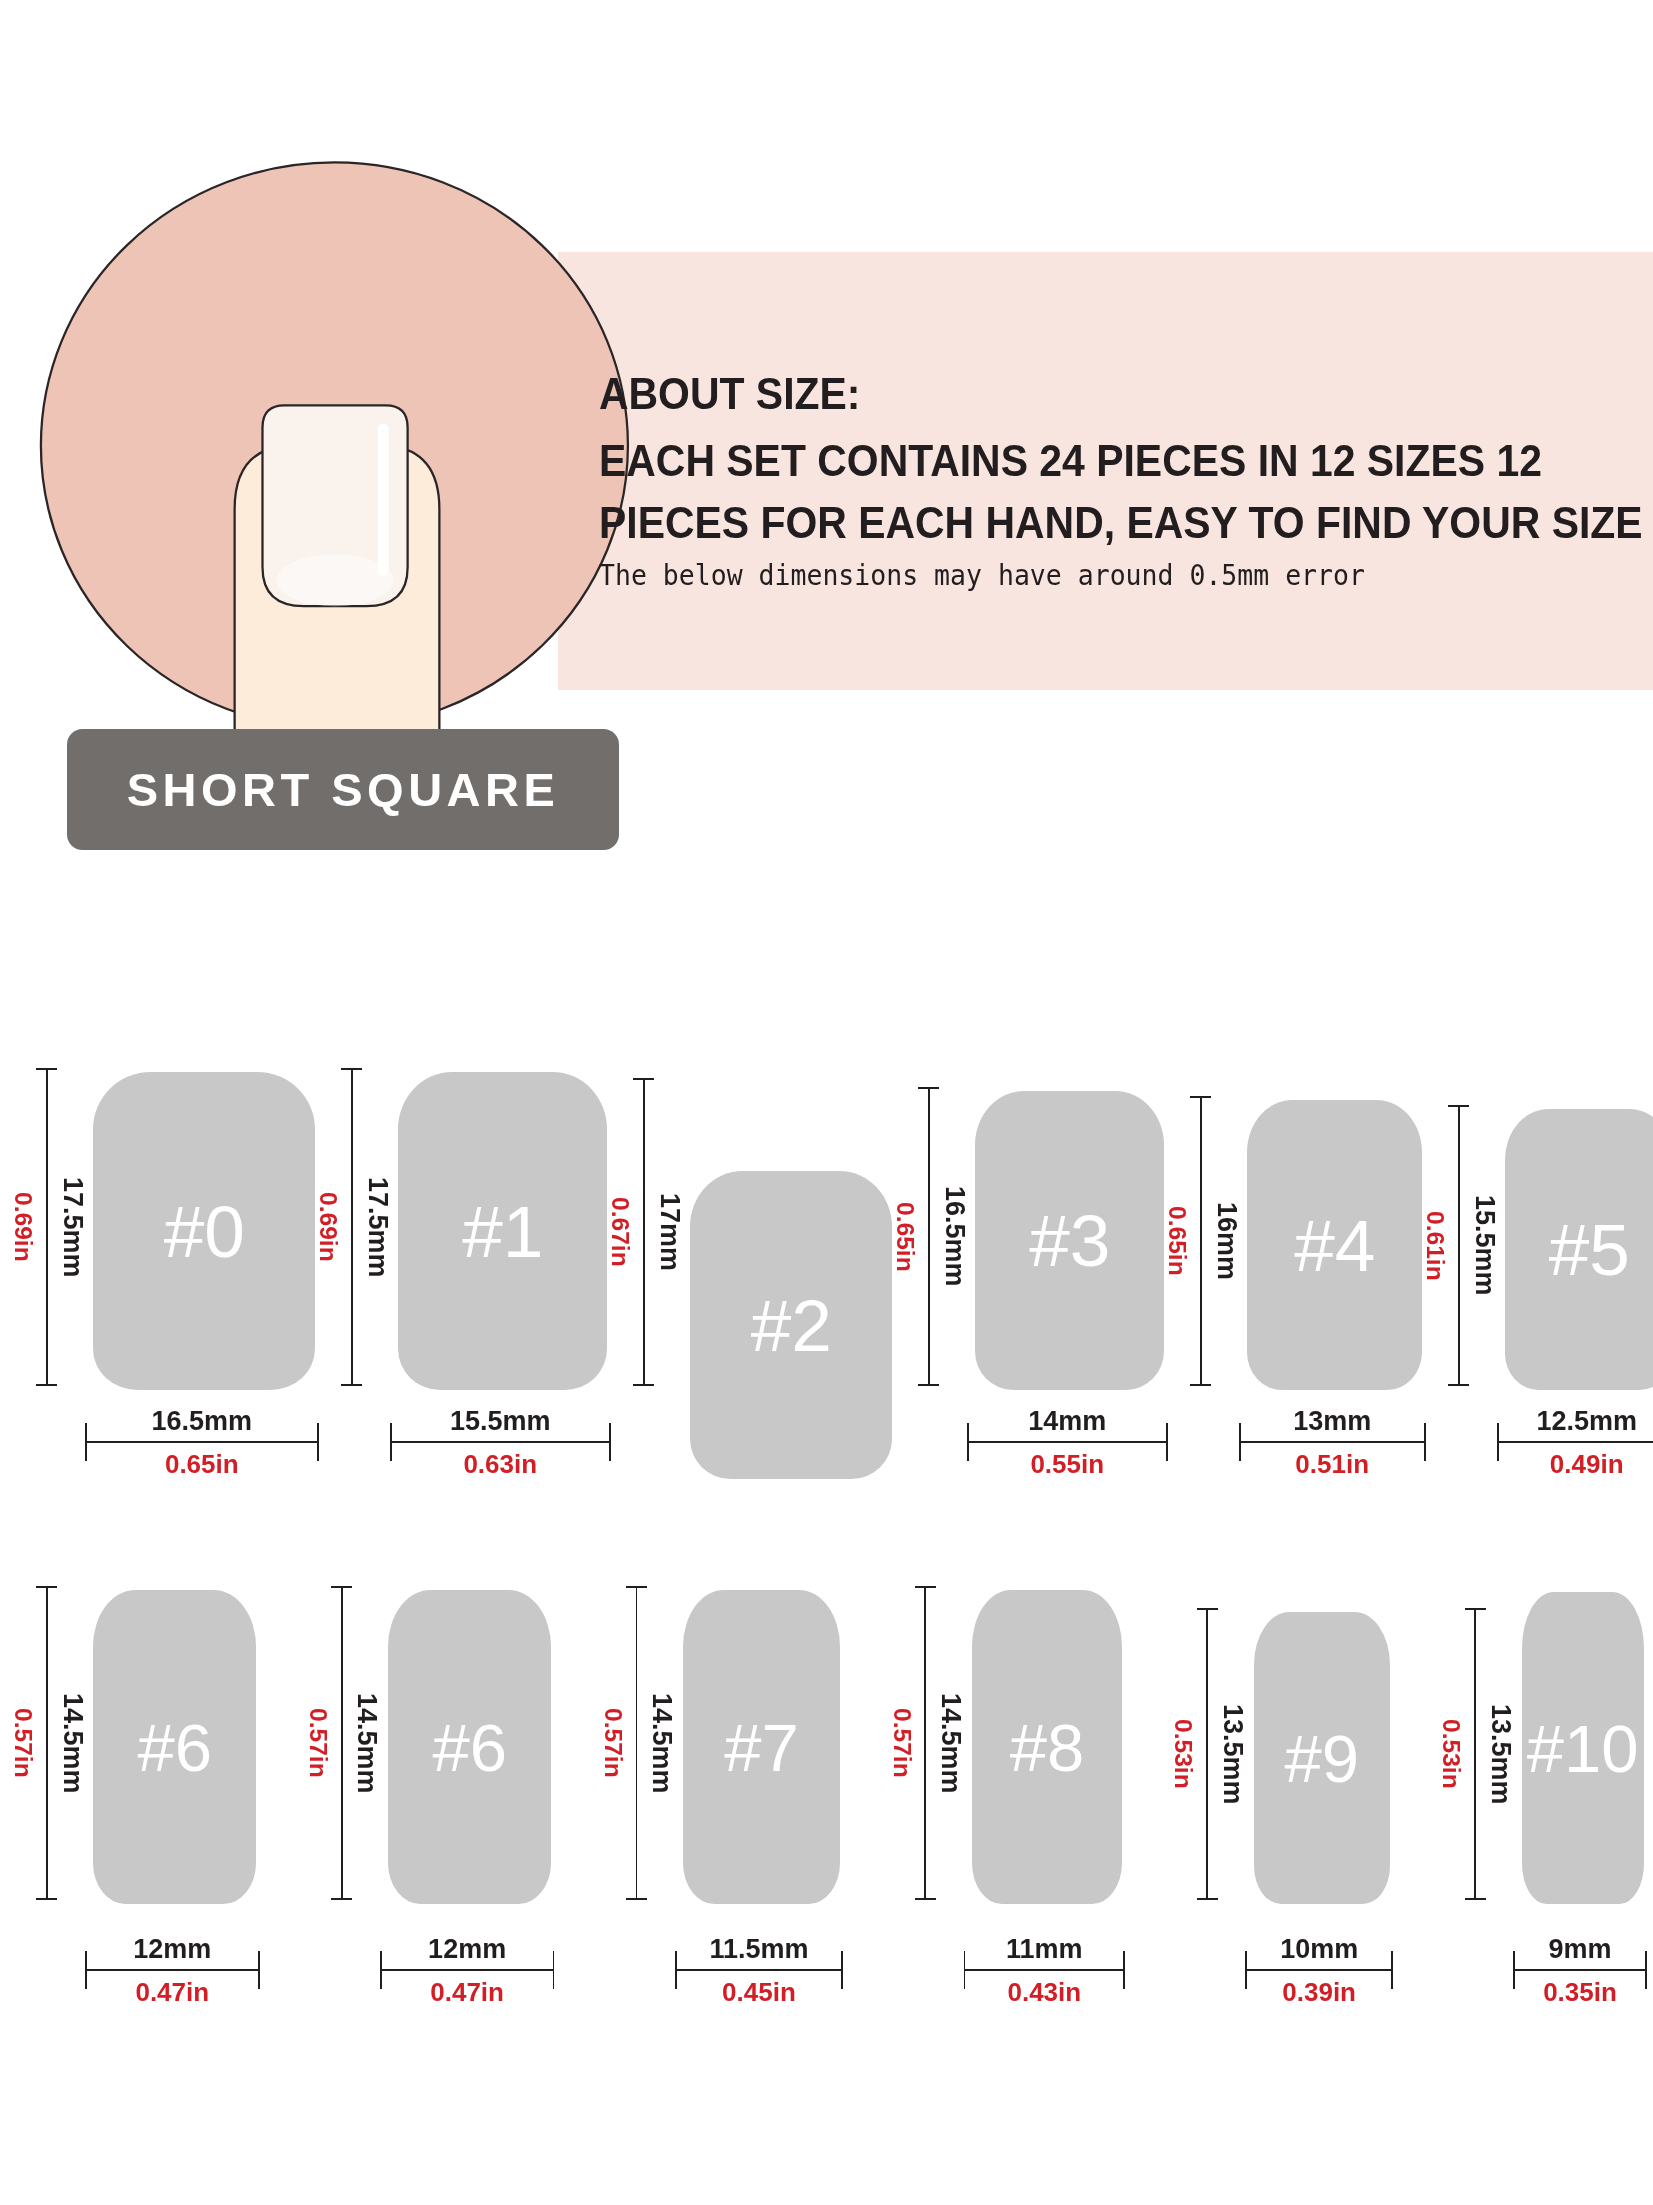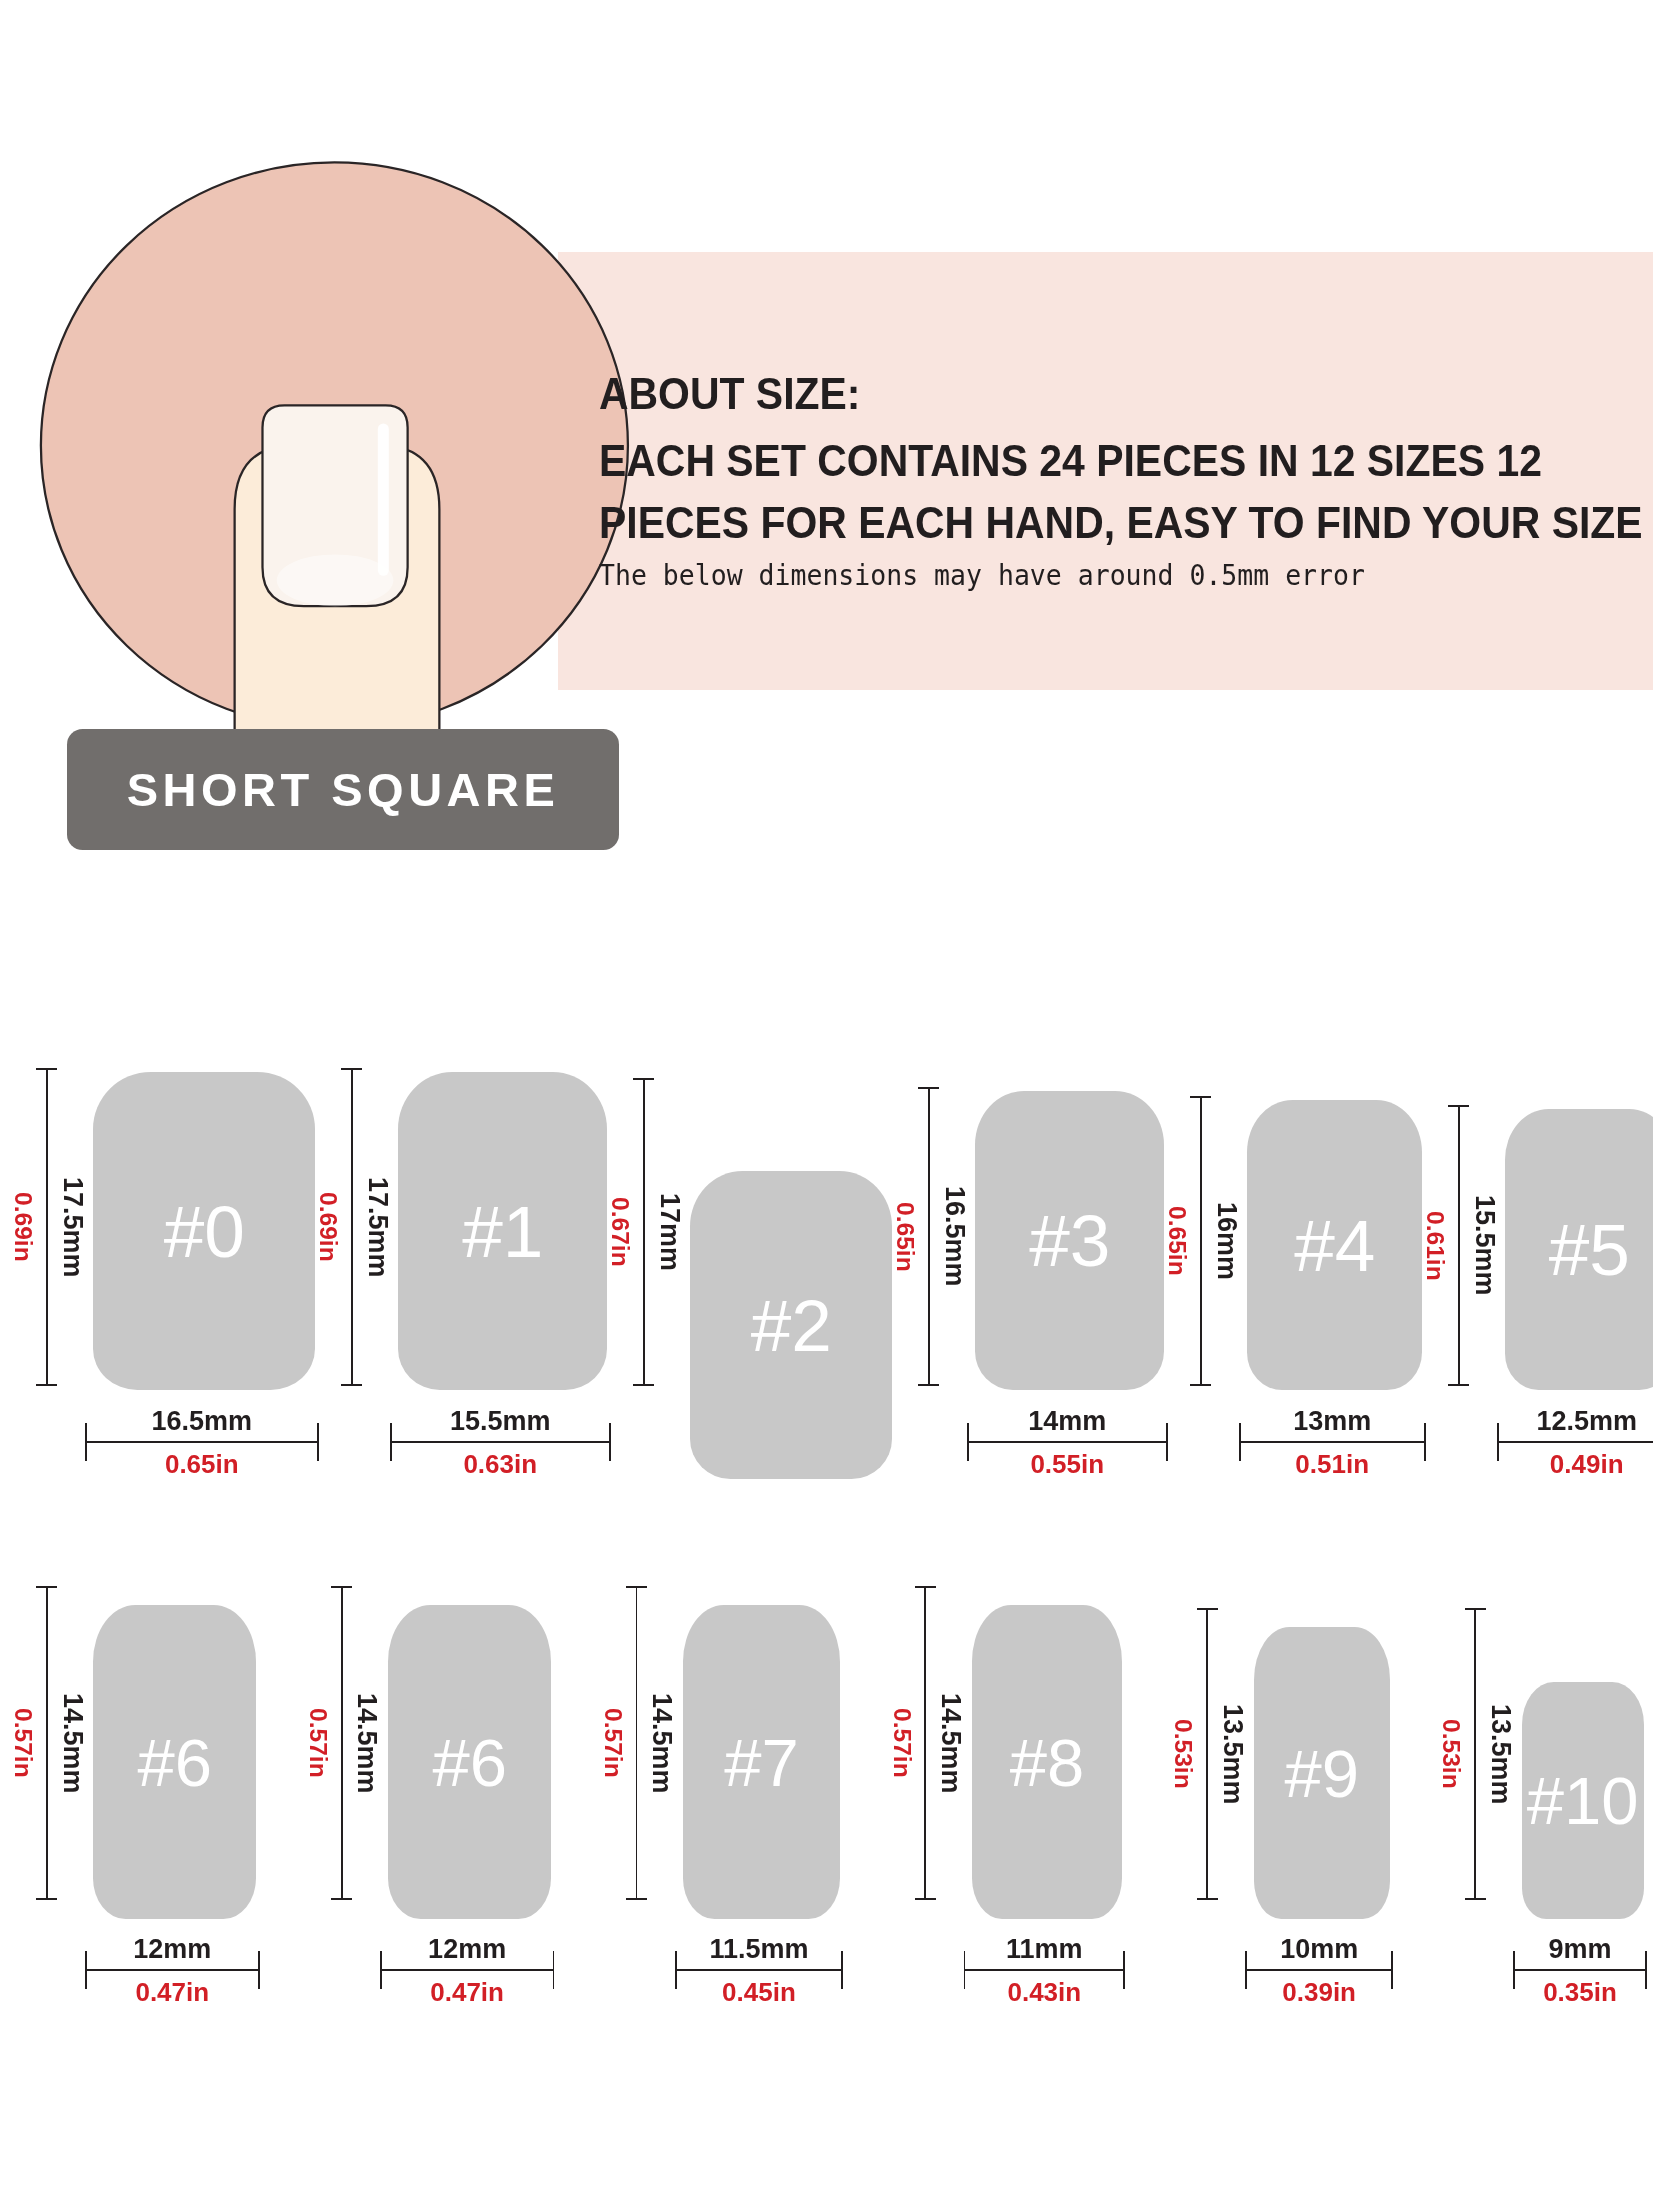--- a/index.html
+++ b/index.html
@@ -41,21 +41,21 @@
   .nailcol{display:flex;flex-direction:column;align-items:center}
   .nail{
     background:var(--nailgray);display:flex;align-items:center;justify-content:center;
     border-radius:26% 26% 20% 20% / 18% 18% 13% 13%;
   }
   .nail-num{color:var(--numtx);font-weight:400}
   .row-1 .nail-num{font-size:73px}
   .row-2 .nail-num{font-size:67px}
   .hdim{width:calc(100% + 10.4px);margin-left:-5.2px;text-align:center}
   .row-1 .hdim{margin-top:17px}
-  .row-2 .hdim{margin-top:16px}
+  .row-2 .hdim{margin-top:31px}
   .hmm{font-size:27px;font-weight:700;line-height:1.1;margin-bottom:2.6px}
   .hline{position:relative;height:1.9px;background:var(--dark);margin:3.9px 0 7.8px}
   .hline::before,.hline::after{content:"";position:absolute;top:-17.5px;width:1.9px;height:38px;background:var(--dark)}
   .hline::before{left:-0.6px}
   .hline::after{right:-0.6px}
   .hin{font-size:26px;font-weight:700;line-height:1.1;color:var(--red)}
 </style>
 </head>
 <body>
 
@@ -323,21 +323,21 @@
     <div class="vdim" style="height: 292px;">
       <div class="vin">0.53in</div>
       <div class="vline">
         <span class="cap"></span>
         <span class="stem"></span>
         <span class="cap"></span>
       </div>
       <div class="vmm">13.5mm</div>
     </div>
     <div class="nailcol">
-      <div class="nail" style="width: 122px; height: 237px;">
+      <div class="nail" style="width: 122px; height: 312px;">
         <span class="nail-num">#10</span>
       </div>
       <div class="hdim">
         <div class="hmm">9mm</div>
         <div class="hline"></div>
         <div class="hin">0.35in</div>
       </div>
     </div>
   </div>
 </div>

